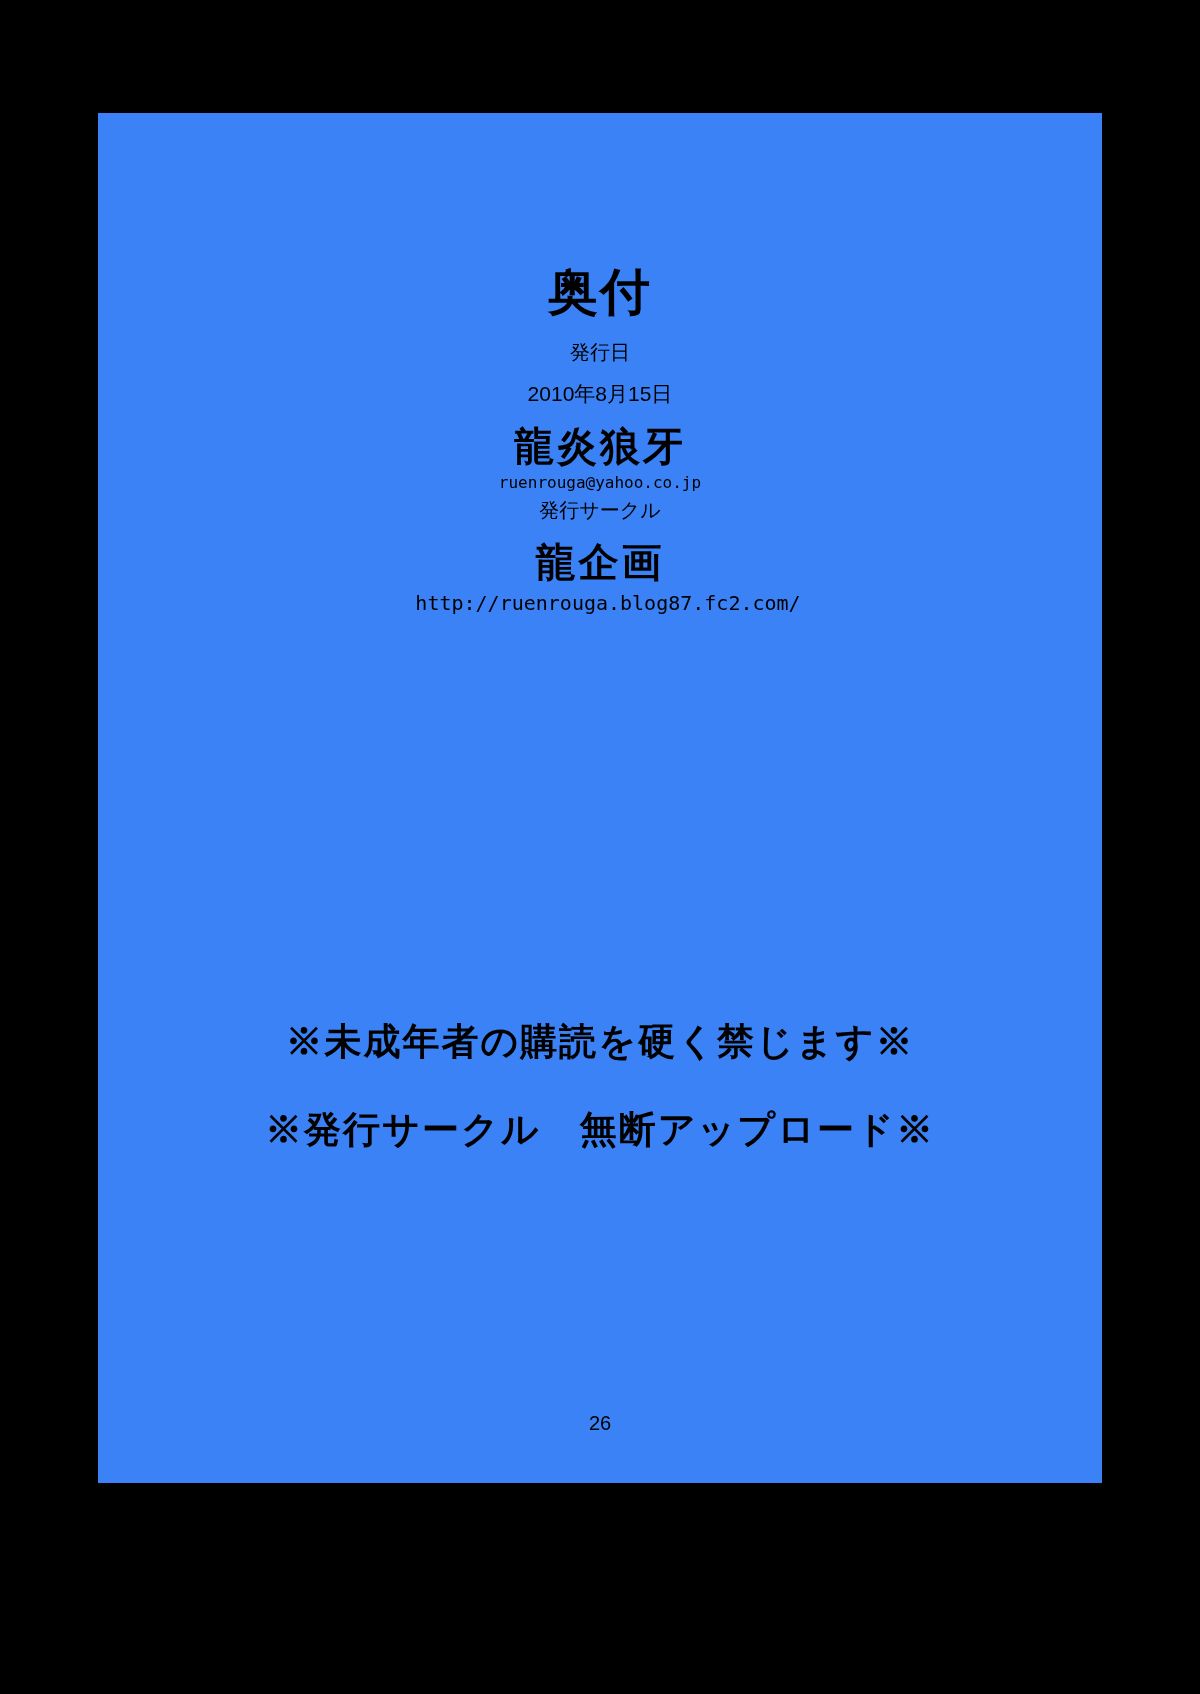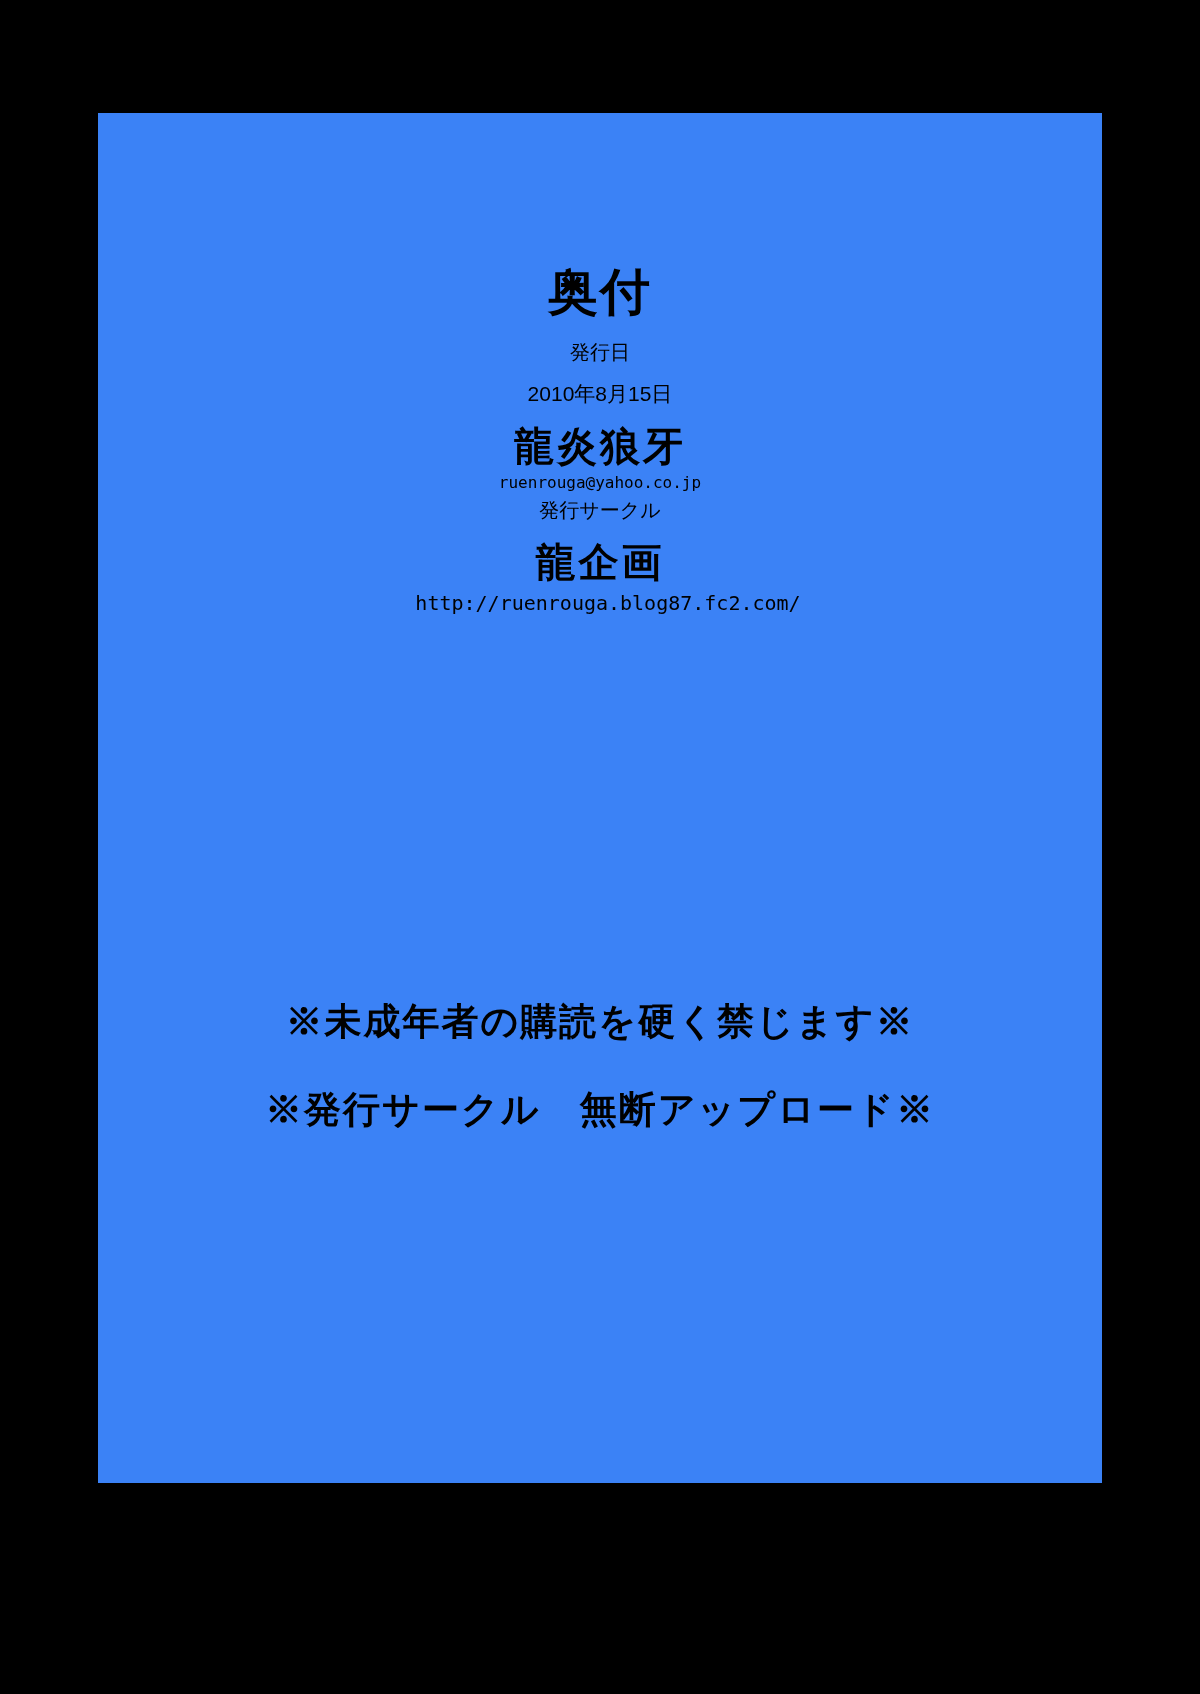--- a/index.html
+++ b/index.html
@@ -83,21 +83,21 @@
     font-family: "DejaVu Sans Mono", "Liberation Mono", monospace;
     font-size: 20px;
     color: #000;
     margin-top: 6px;
     line-height: 1.2;
     padding-left: 16px;
   }
   .notices {
     position: absolute;
     left: 0;
-    top: 888px;
+    top: 908px;
     width: 100%;
     text-align: center;
   }
   .notice {
     font-family: "DejaVu Serif", "Liberation Serif", serif;
     font-size: 37px;
     font-weight: bold;
     color: #000;
     letter-spacing: 2px;
     line-height: 1.1;
@@ -129,14 +129,15 @@
     <div class="label2">発行サークル</div>
     <div class="circle-big">龍企画</div>
     <div class="mono-url">http://ruenrouga.blog87.fc2.com/</div>
   </div>
 
   <div class="notices">
     <div class="notice">※未成年者の購読を硬く禁じます※</div>
     <div class="notice">※発行サークル　無断アップロード※</div>
   </div>
 
+  <div class="page-number">26</div>
 
 </div>
 
 </body></html>

